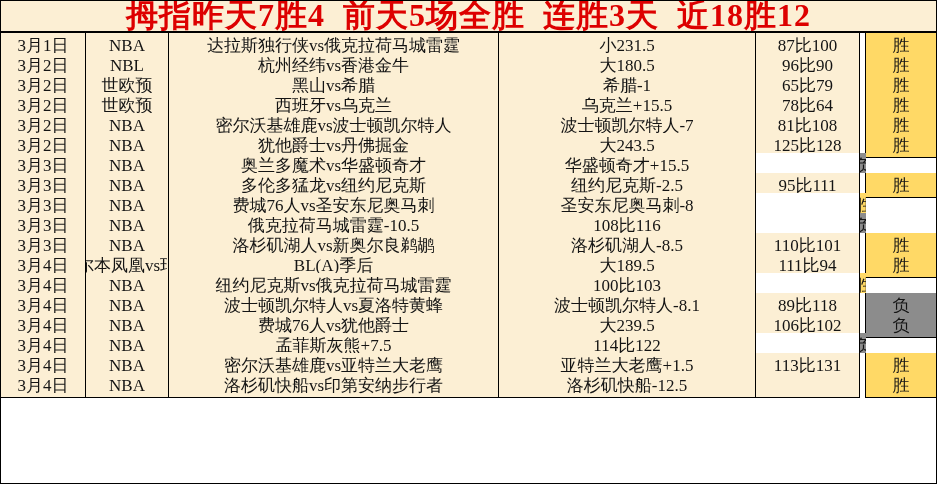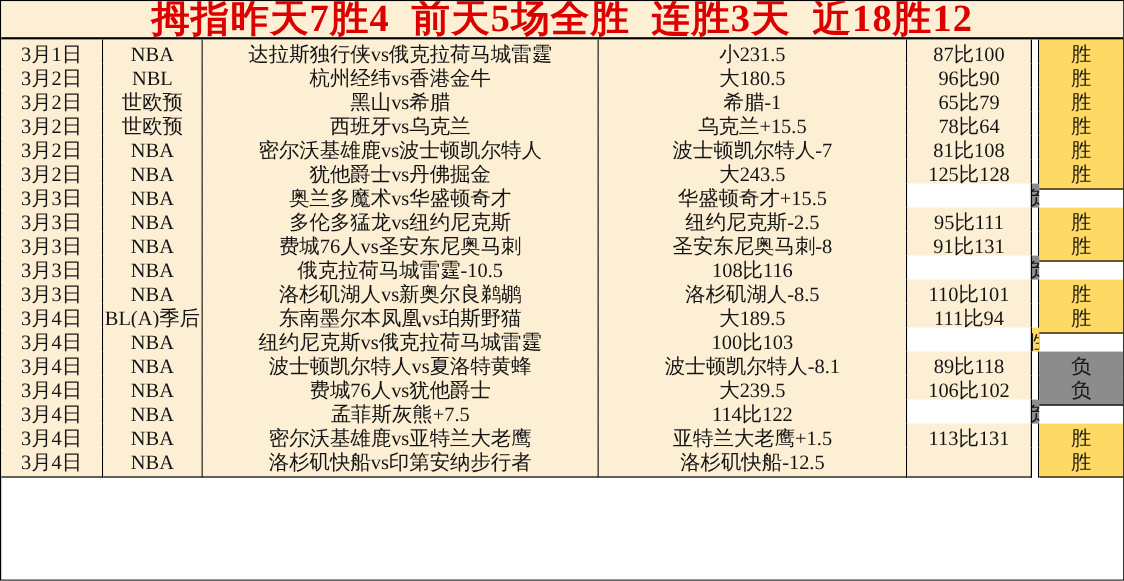--- a/index.html
+++ b/index.html
@@ -147,21 +147,20 @@
     <div class="cell c-score">95比111</div>
     <div class="cell c-gap"></div>
     <div class="cell c-result win">胜</div>
   </div>
 
   <div class="trow">
     <div class="cell c-date">3月3日</div>
     <div class="cell c-league">NBA</div>
     <div class="cell c-match">费城76人vs圣安东尼奥马刺</div>
     <div class="cell c-bet">圣安东尼奥马刺-8</div>
-    <div class="cell c-score">91比131</div>
     <div class="cell c-gap"></div>
     <div class="cell c-result win">胜</div>
   </div>
 
   <div class="trow">
     <div class="cell c-date">3月3日</div>
     <div class="cell c-league">NBA</div>
     <div class="cell c-bet">俄克拉荷马城雷霆-10.5</div>
     <div class="cell c-score">108比116</div>
     <div class="cell c-gap"></div>
@@ -173,22 +172,22 @@
     <div class="cell c-league">NBA</div>
     <div class="cell c-match">洛杉矶湖人vs新奥尔良鹈鹕</div>
     <div class="cell c-bet">洛杉矶湖人-8.5</div>
     <div class="cell c-score">110比101</div>
     <div class="cell c-gap"></div>
     <div class="cell c-result win">胜</div>
   </div>
 
   <div class="trow">
     <div class="cell c-date">3月4日</div>
+    <div class="cell c-match">东南墨尔本凤凰vs珀斯野猫</div>
     <div class="cell c-league">BL(A)季后</div>
-    <div class="cell c-match">东南墨尔本凤凰vs珀斯野猫</div>
     <div class="cell c-bet">大189.5</div>
     <div class="cell c-score">111比94</div>
     <div class="cell c-gap"></div>
     <div class="cell c-result win">胜</div>
   </div>
 
   <div class="trow">
     <div class="cell c-date">3月4日</div>
     <div class="cell c-league">NBA</div>
     <div class="cell c-match">纽约尼克斯vs俄克拉荷马城雷霆</div>

